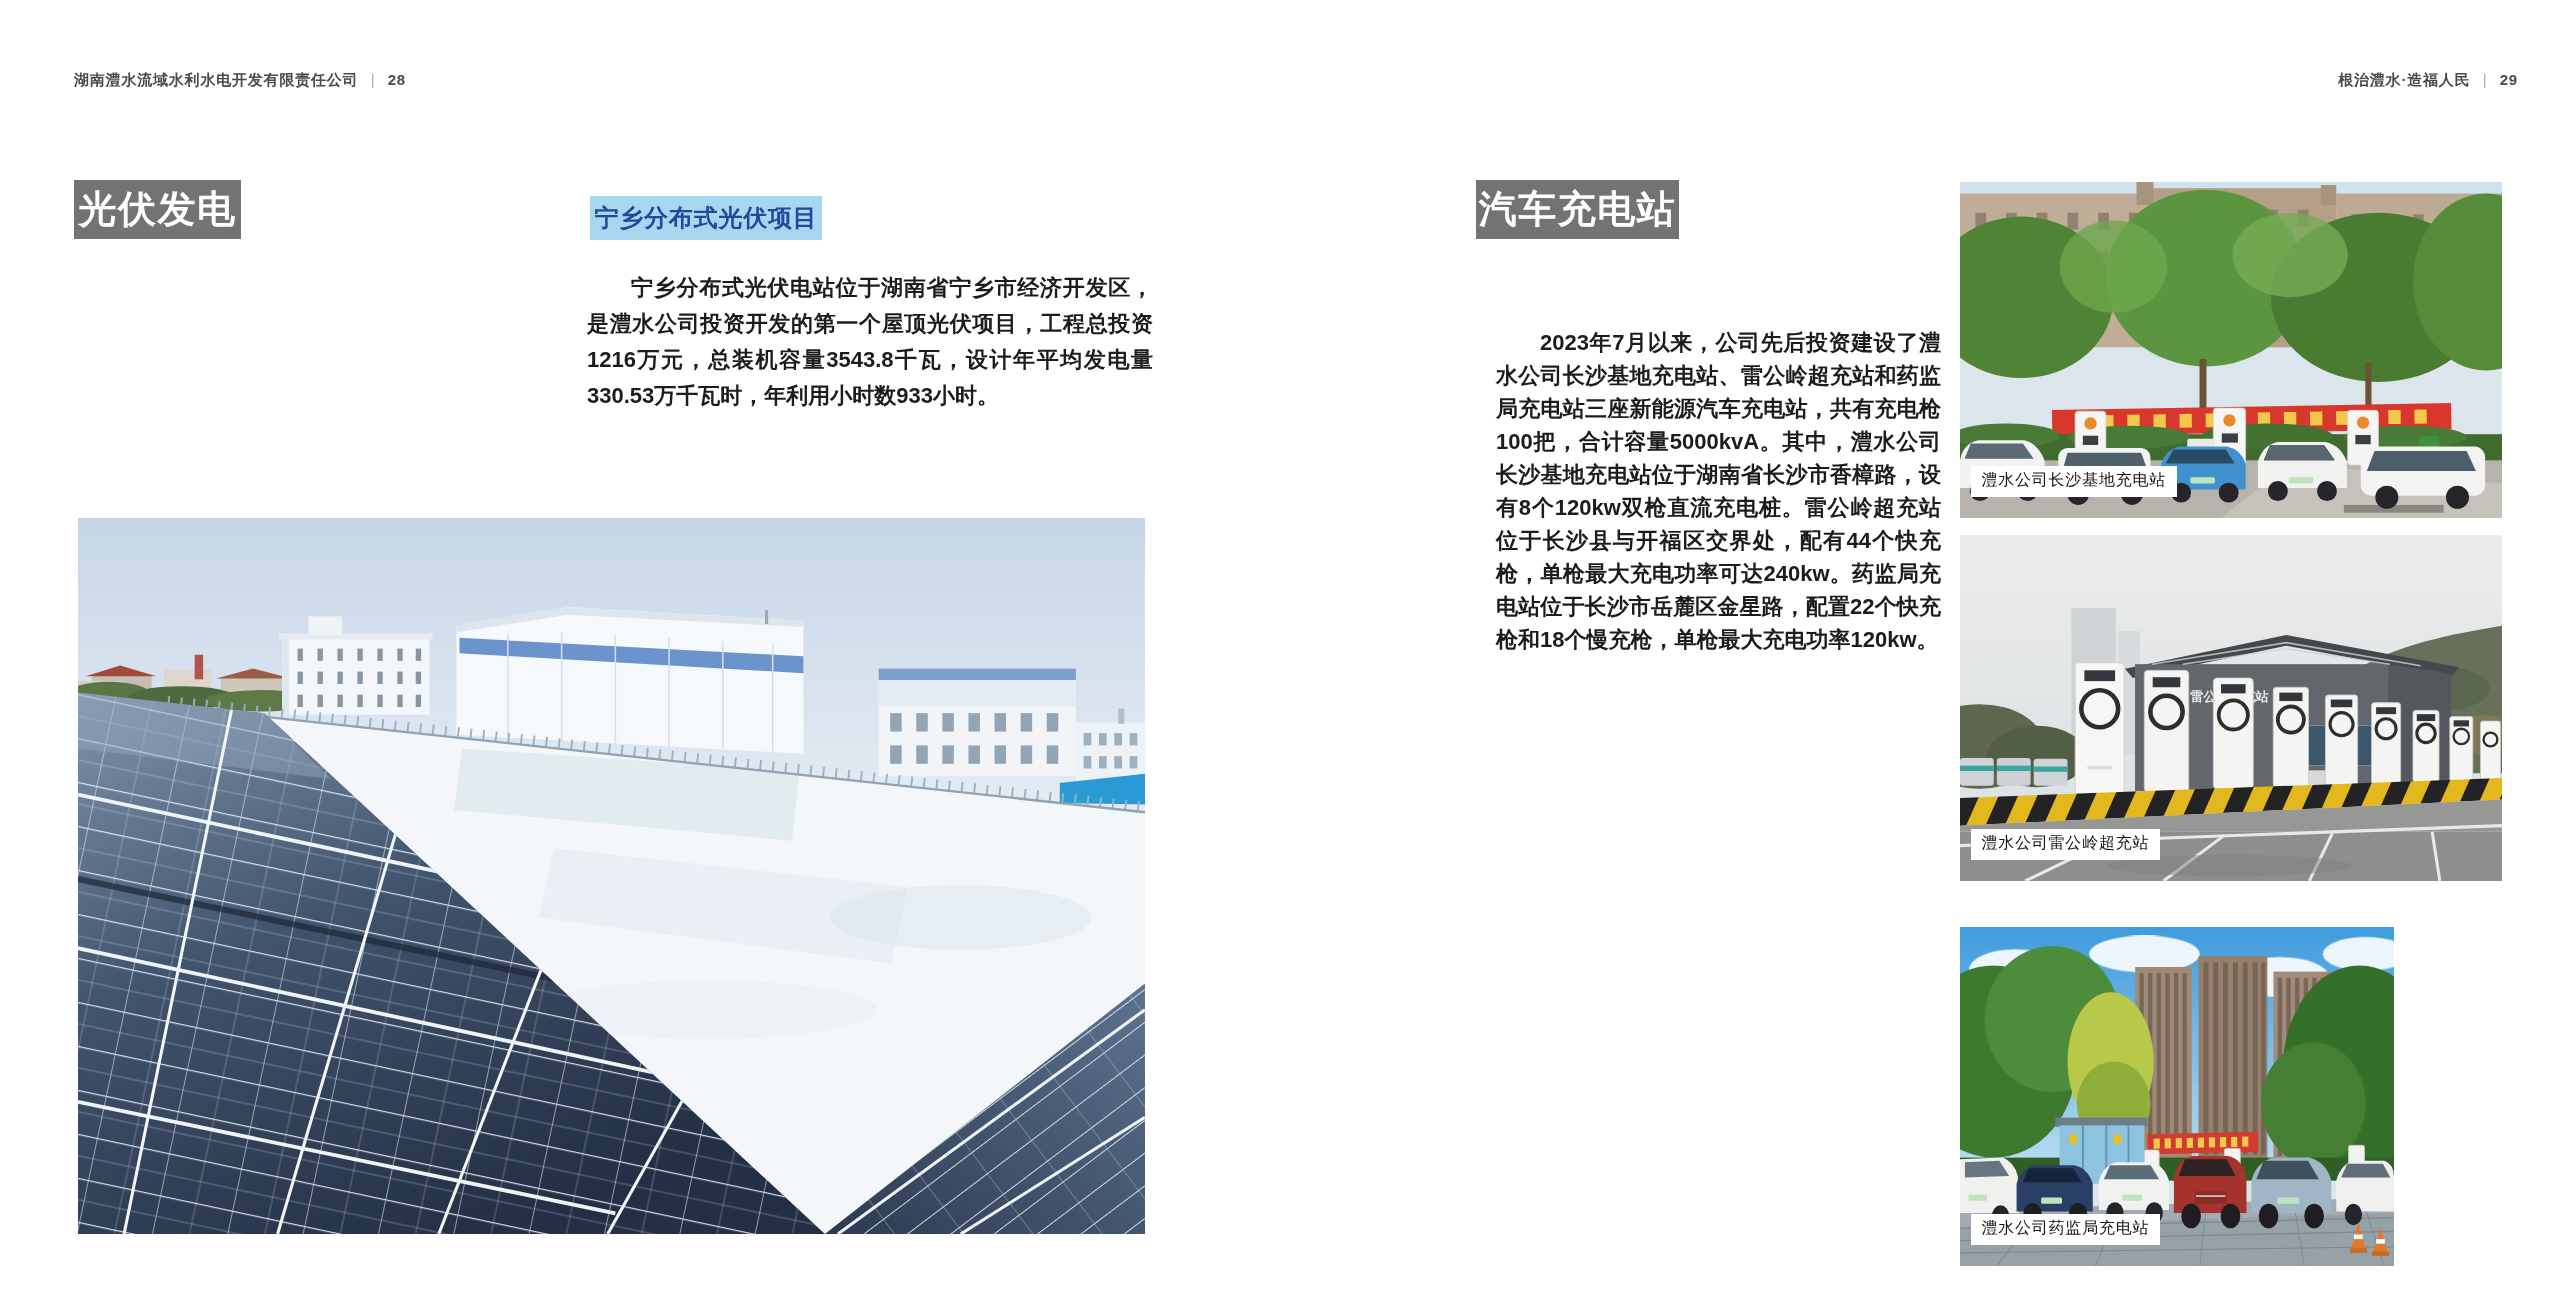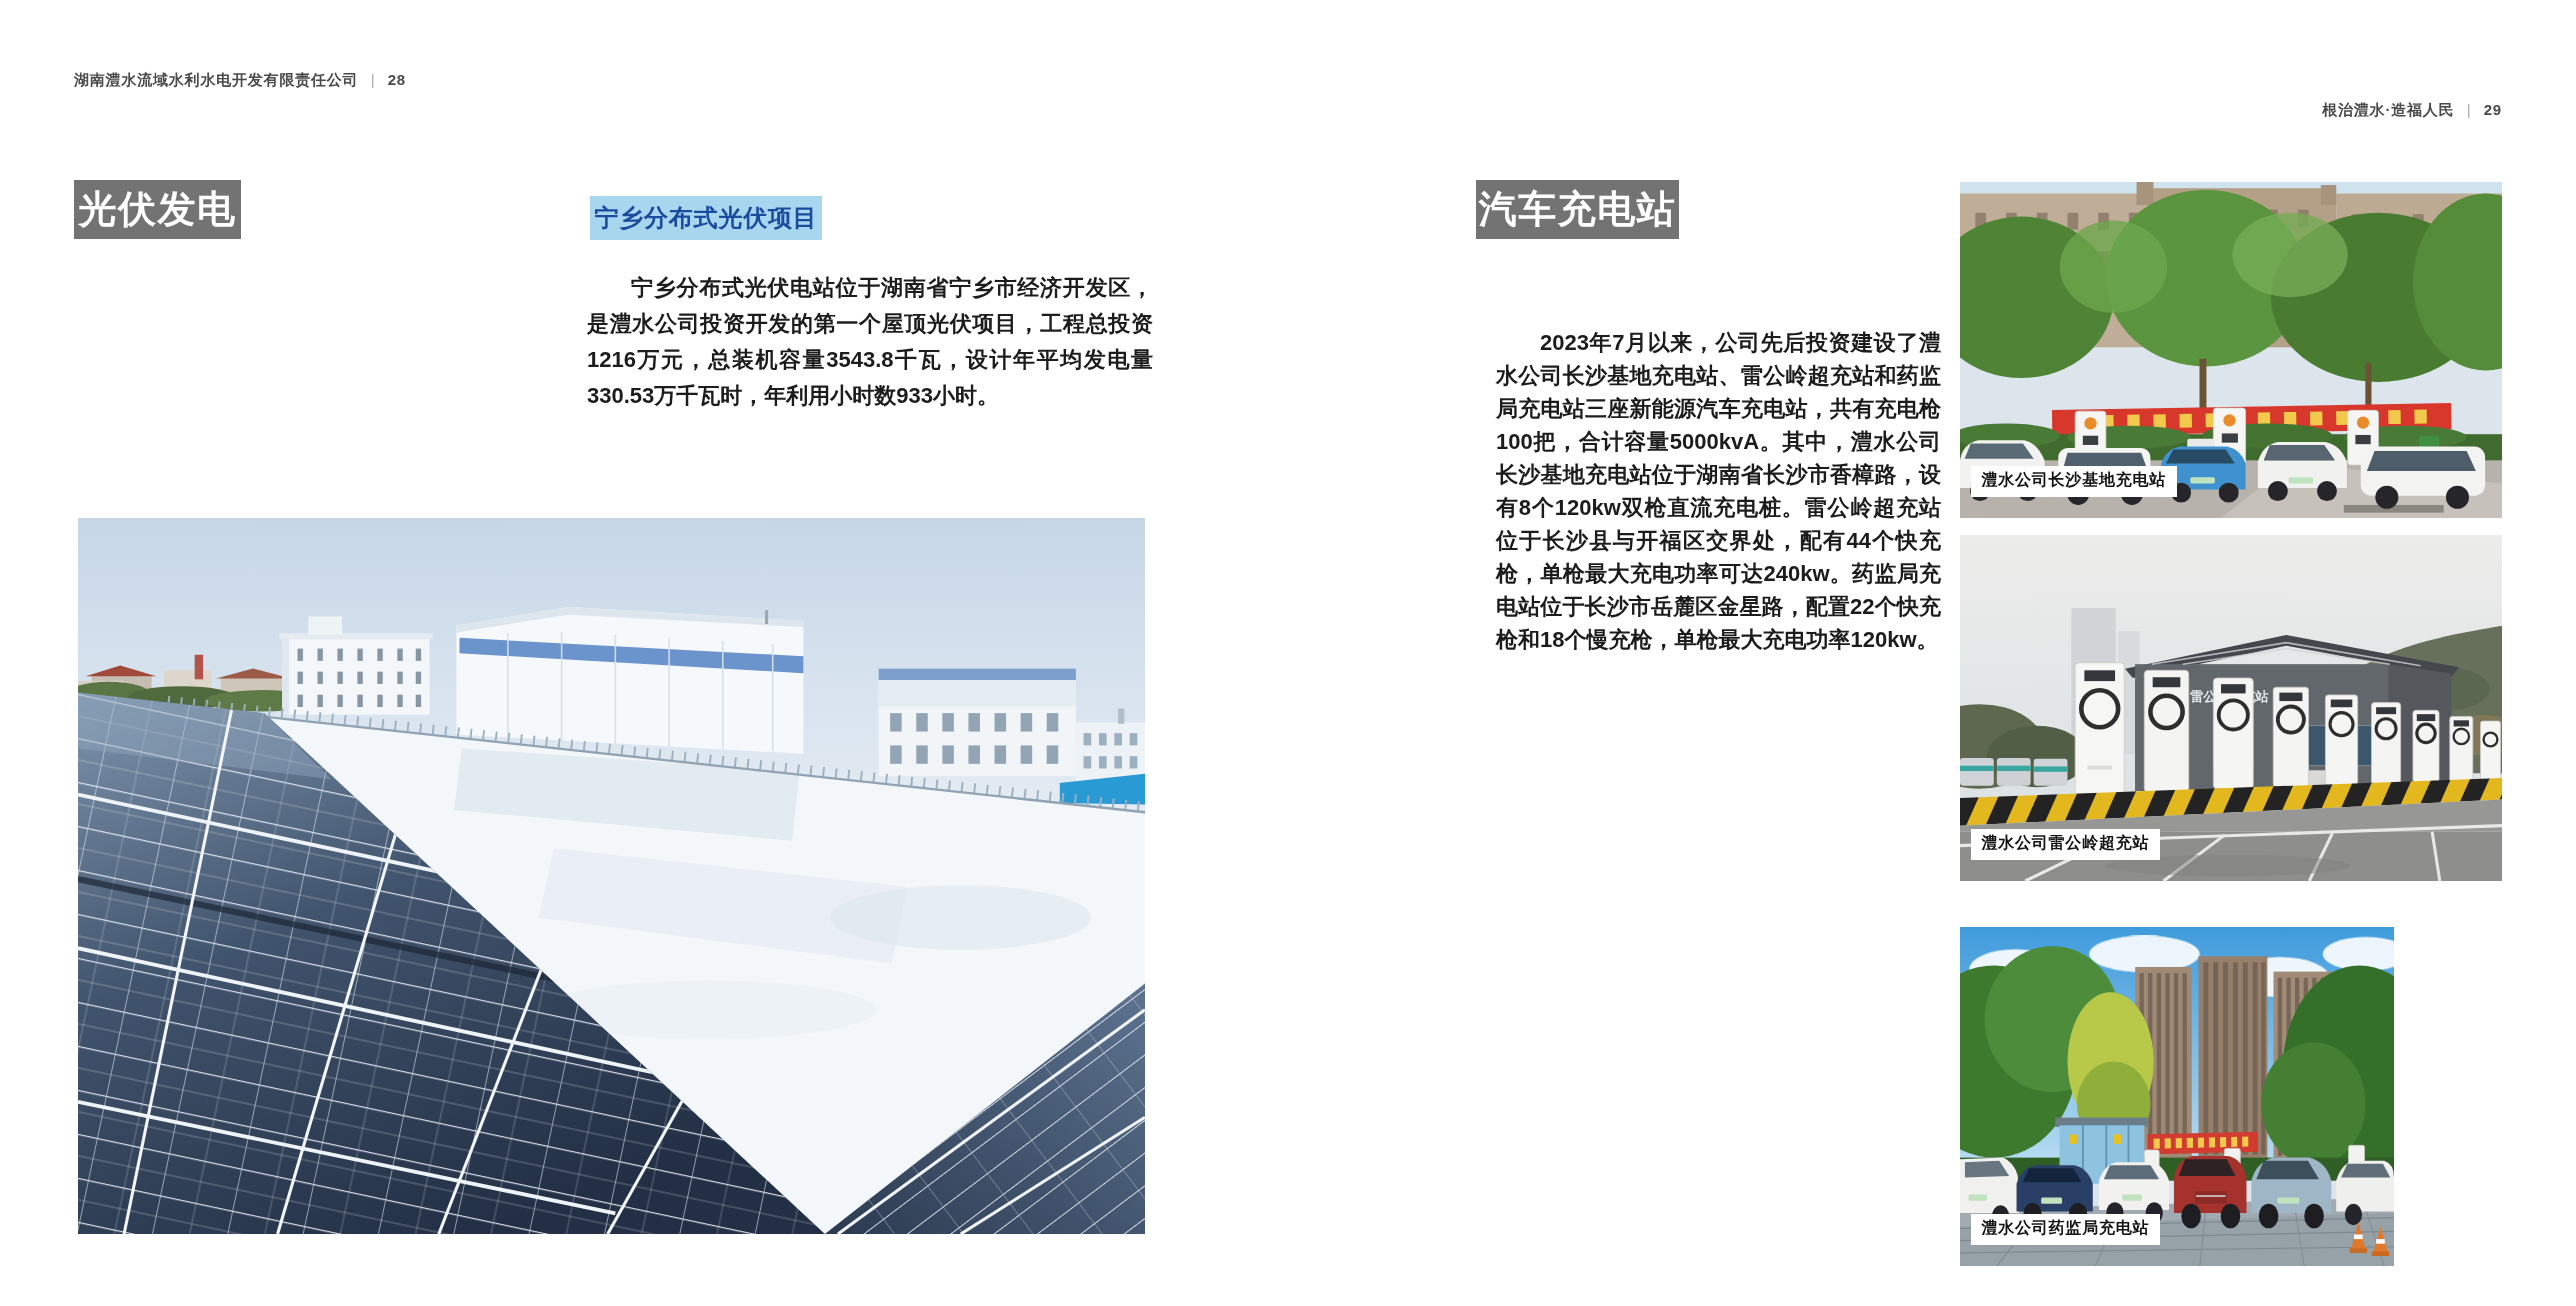--- a/index.html
+++ b/index.html
@@ -2,40 +2,40 @@
 <html style="font-size:12.3px"><head>
 <meta charset="utf-8">
 <style>
   html,body{margin:0;padding:0;background:#ffffff;}
   body{width:2576px;height:1306px;position:relative;font-family:"Liberation Sans","DejaVu Sans",sans-serif;overflow:hidden;}
   .abs{position:absolute;}
   
   .hdr{top:71px;font-size:15px;font-weight:700;color:#4a4a4c;letter-spacing:0.8px;white-space:nowrap;}
   .hdr .sep{color:#a9a9ab;font-weight:400;padding:0 12.3px;}
   .hdr-left{left:74px;}
-  .hdr-right{right:74px;text-align:right;margin-top:30px;}
+  .hdr-right{right:58px;text-align:right;}
   
   .title-box{background:#737373;color:#ffffff;font-weight:700;font-size:38px;text-align:center;letter-spacing:1.5px;}
   .title-box .tb-inner{display:block;line-height:59px;}
   .title-left{left:74px;top:180px;width:167px;height:59px;}
   .title-right{left:1476px;top:180px;width:203px;height:59px;}
   
   .subtitle{left:590px;top:196px;width:232px;height:44px;background:#a9d6ef;color:#1a4b9d;font-size:24px;font-weight:700;text-align:center;line-height:44px;letter-spacing:0.8px;}
   
   .para{font-size:22px;font-weight:700;color:#1c1c1c;text-align:justify;text-indent:2em;}
   .para-left{left:587px;top:270px;width:566px;line-height:36px;}
   .para-right{left:1496px;top:326px;width:445px;line-height:33px;}
   
   .photo{overflow:hidden;background:#dce5ec;}
   .photo svg{display:block;width:100%;height:100%;}
   .photo-solar{left:78px;top:518px;width:1067px;height:716px;}
   .photo-1{left:1960px;top:182px;width:542px;height:336px;}
   .photo-2{left:1960px;top:535px;width:542px;height:346px;}
   .photo-3{left:1960px;top:927px;width:434px;height:339px;}
-  .photo-caption{position:absolute;left:10.7px;bottom:21.5px;background:#ffffff;padding:3.8px 10.7px 5.4px 10.7px;font-size:16px;font-weight:700;color:#141414;letter-spacing:0.8px;white-space:nowrap;}
+  .photo-caption{position:absolute;left:10.7px;bottom:21.5px;background:#ffffff;padding:3.8px 10.7px 5.4px 10.7px;font-size:16px;font-weight:400;color:#141414;letter-spacing:0.8px;white-space:nowrap;}
 </style>
 </head>
 <body>
 
 <div class="abs hdr hdr-left">
   <span>湖南澧水流域水利水电开发有限责任公司</span><span class="sep">|</span><span>28</span>
 </div>
 <div class="abs hdr hdr-right">
   <span>根治澧水·造福人民</span><span class="sep">|</span><span>29</span>
 </div>

